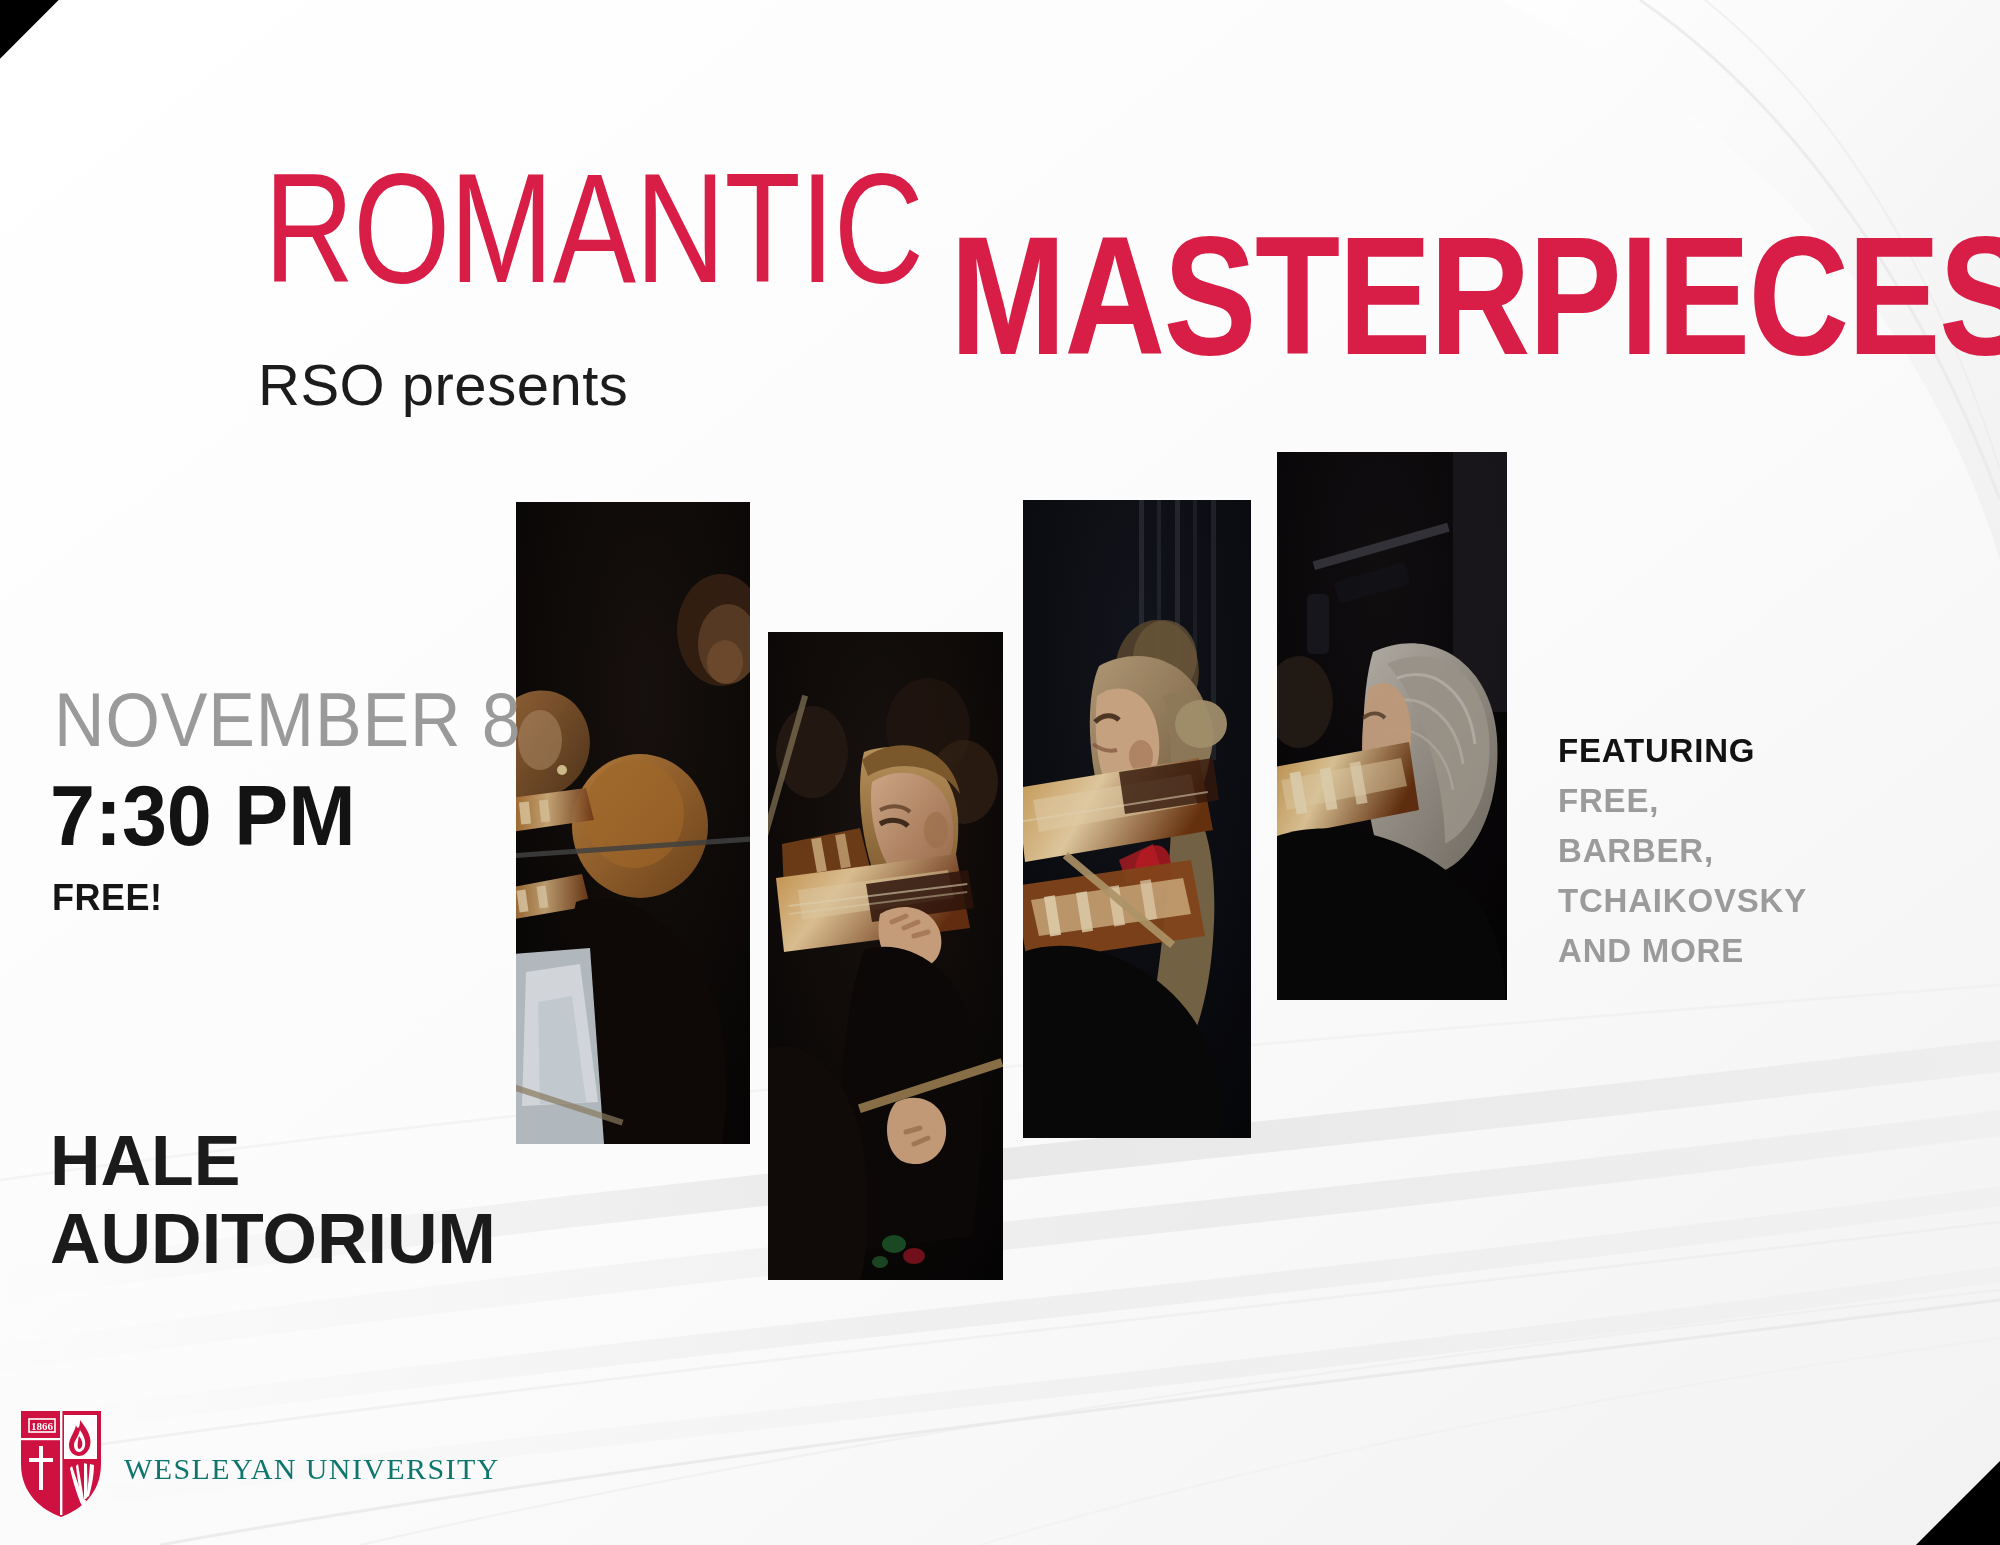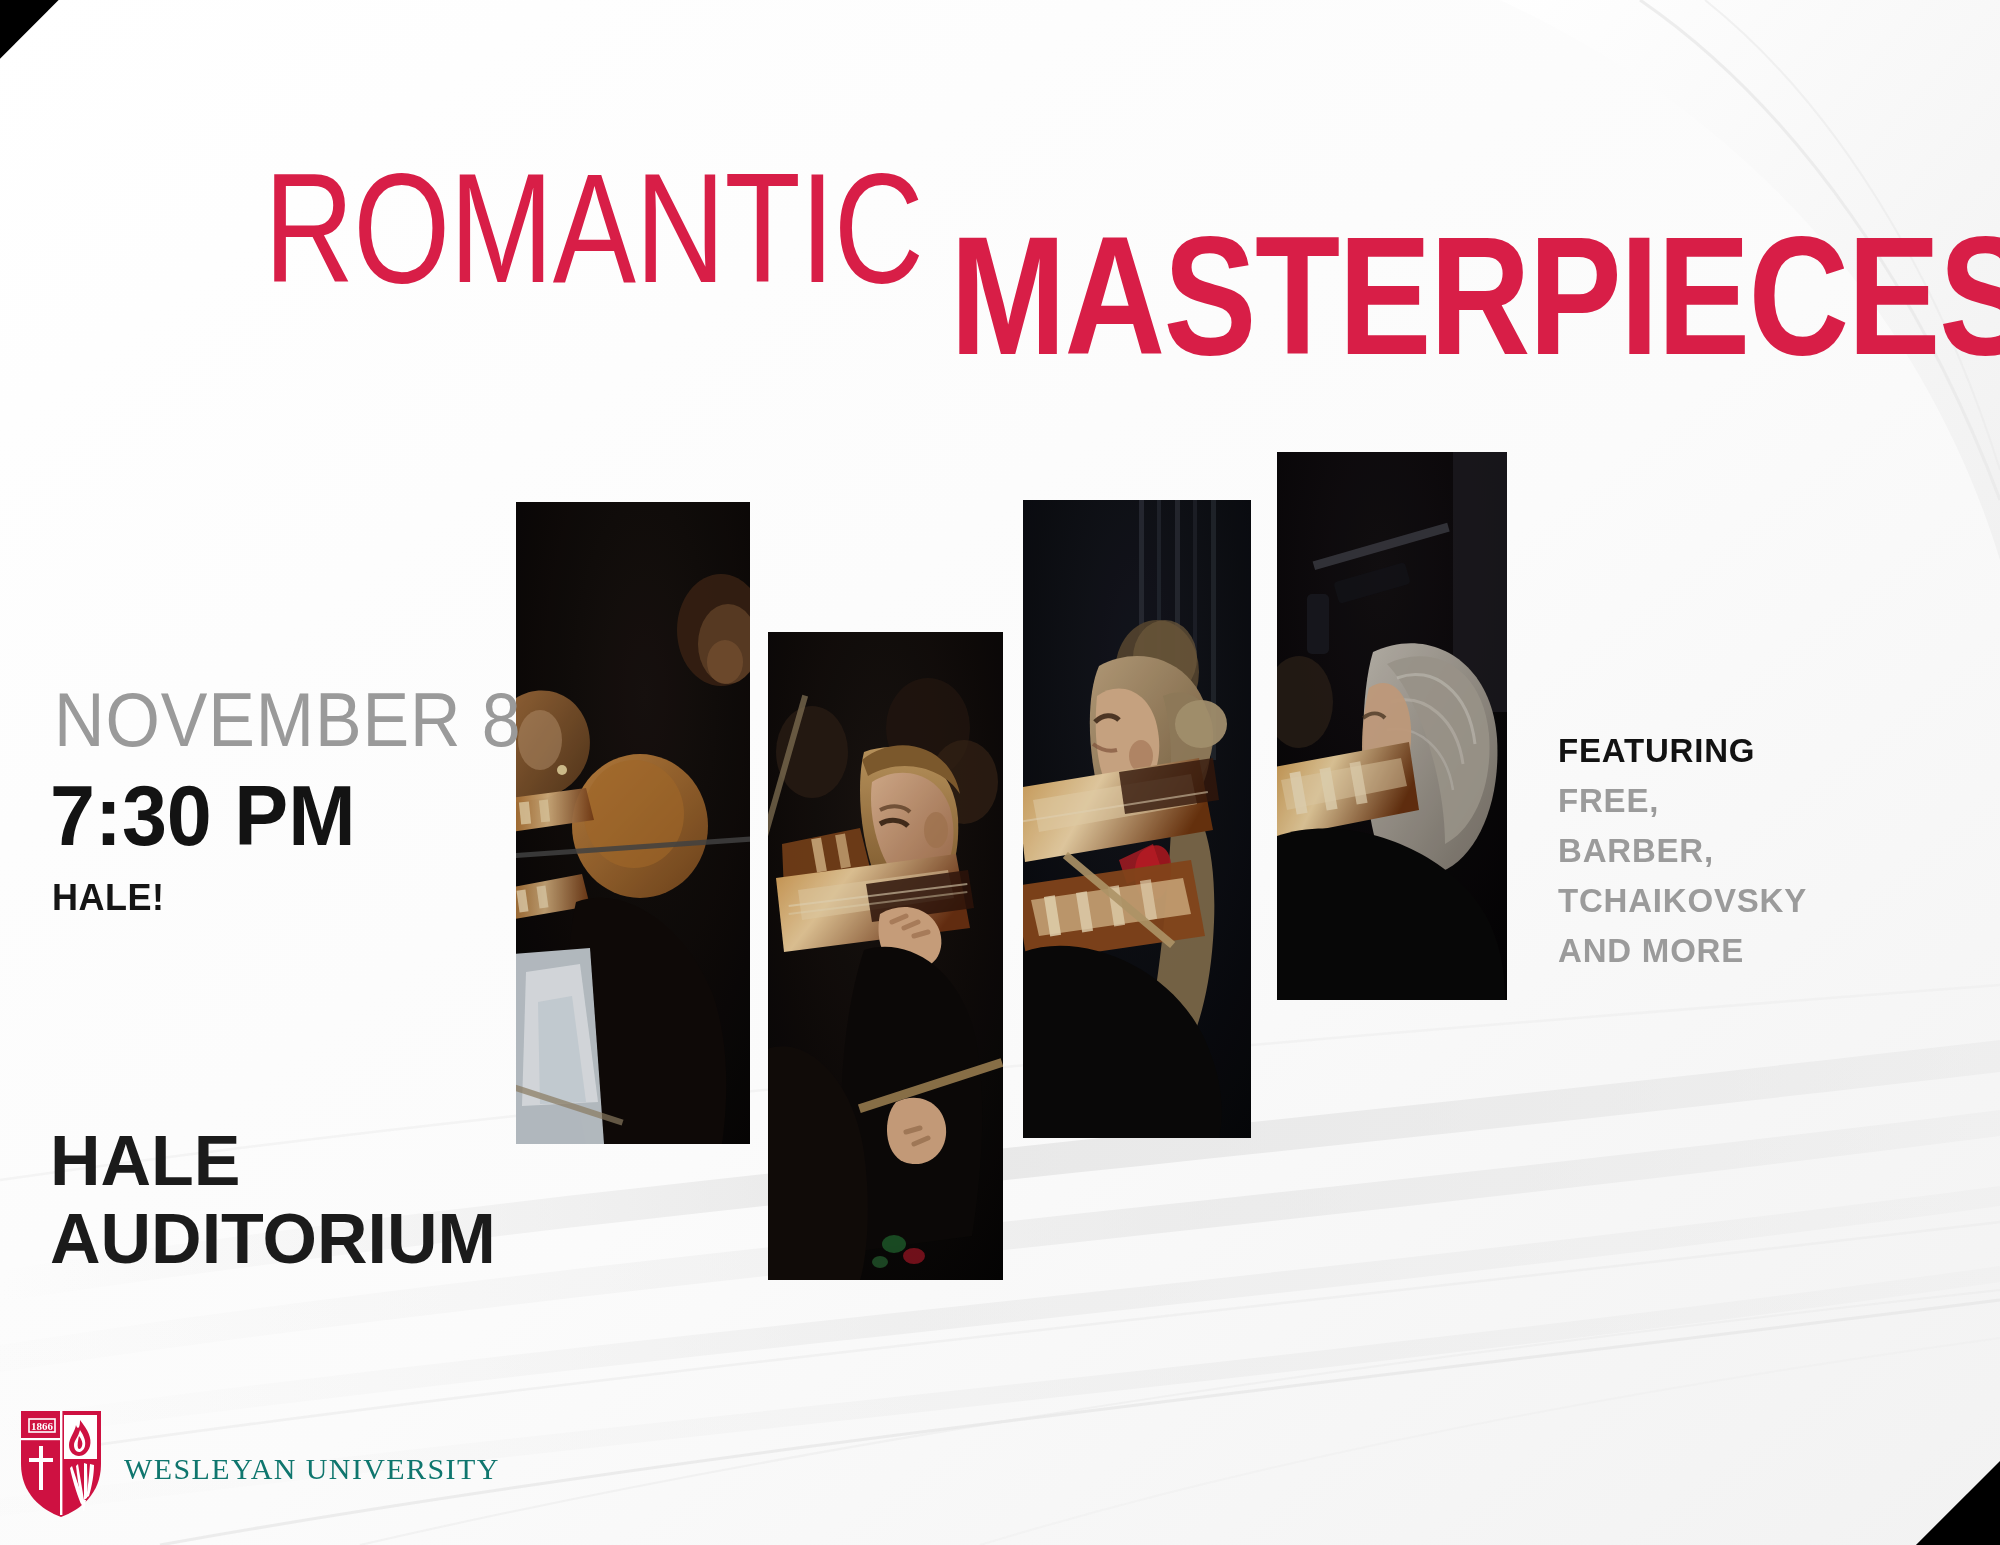--- a/index.html
+++ b/index.html
@@ -547,24 +547,25 @@
         <rect width="230" height="548" fill="#000" opacity="0.12"></rect>
       </svg>
     </div>
 
   </div>
 
   <div class="headline-block">
     <div class="title-romantic">ROMANTIC</div>
     <div class="title-masterpieces">MASTERPIECES</div>
   </div>
+  <div class="subtitle-presents">RSO presents</div>
 
   <div class="date-line">NOVEMBER 8</div>
   <div class="time-line">7:30 PM</div>
-  <div class="free-line">HALE!</div>
+  <div class="free-line">FREE!</div>
 
   <div class="venue">
     <span class="venue-line">HALE</span>
     <span class="venue-line">AUDITORIUM</span>
   </div>
 
   <div class="featuring">
     <div class="featuring-head">FEATURING</div>
     <div class="featuring-item">FREE,</div>
     <div class="featuring-item">BARBER,</div>

